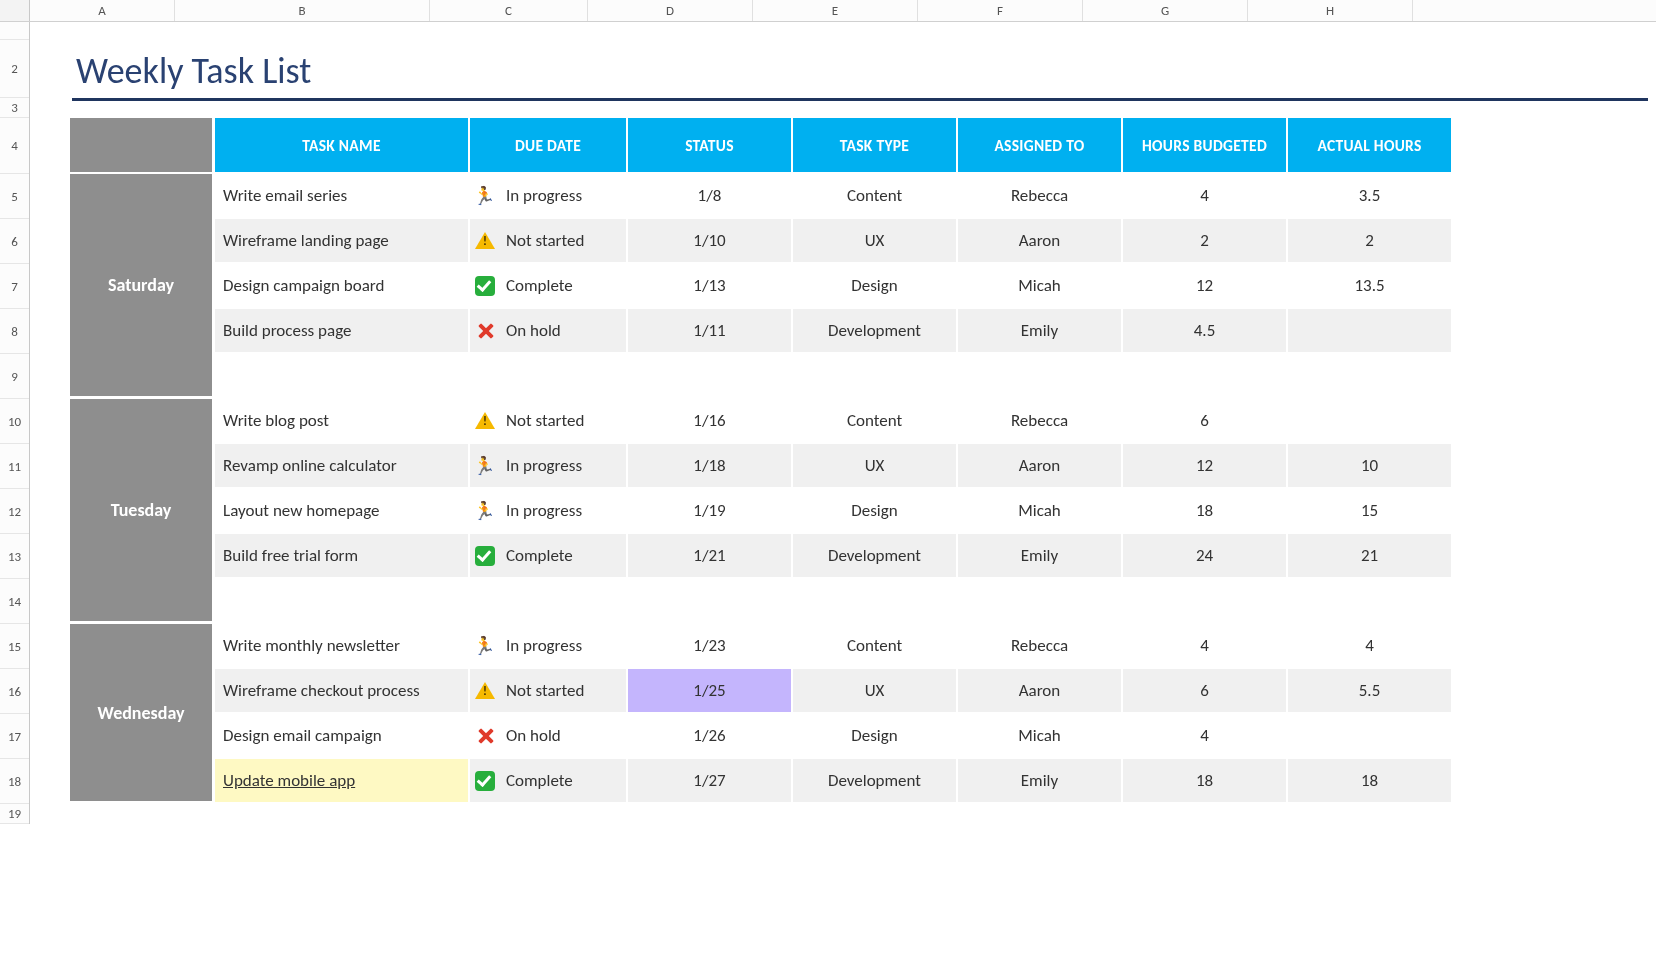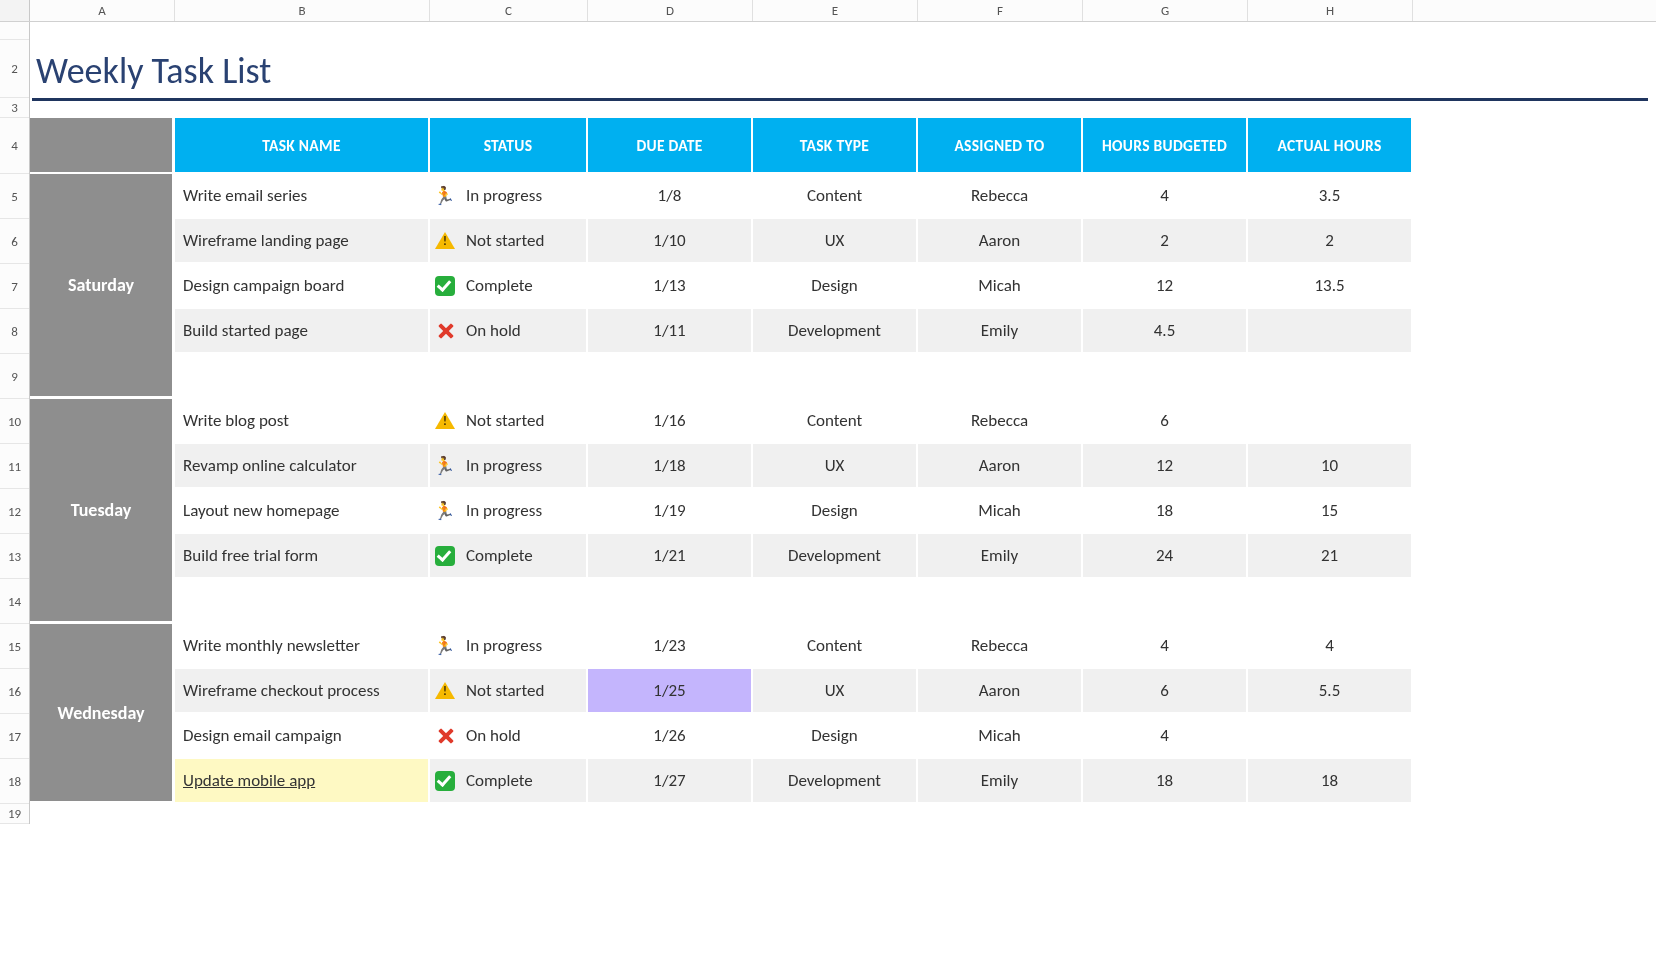--- a/index.html
+++ b/index.html
@@ -51,20 +51,21 @@
 }
 
 
 .sheet {
   display: flex;
 }
 
 .content {
   flex: 1;
   padding-right: 8px;
+  margin-left: 40px;
 }
 
 
 .title {
   height: 58px;
   padding: 8px 6px 4px 6px;
   display: flex;
   align-items: center;
 }
 .title h1 {
@@ -231,22 +232,22 @@
     <div style="height:18px"></div>
 
     <div class="title">
       <h1>Weekly Task List</h1>
     </div>
     <div class="underline"></div>
 
     <div class="task-table" id="task-table">
         <div class="th day-hdr"></div>
         <div class="th">TASK NAME</div>
+        <div class="th">DUE DATE</div>
         <div class="th">STATUS</div>
-        <div class="th">DUE DATE</div>
         <div class="th">TASK TYPE</div>
         <div class="th">ASSIGNED TO</div>
         <div class="th">HOURS BUDGETED</div>
         <div class="th">ACTUAL HOURS</div>
         <div class="day-cell" style="grid-row: span 5;">Saturday</div>
         <div class="td bg-odd" style="background: rgb(255, 255, 255);">Write email series</div>
         <div class="td status-cell" style="background: rgb(255, 255, 255);">
           <span class="ico ico-run">🏃</span>
           <span>In progress</span>
         </div>
@@ -272,21 +273,21 @@
           <span class="ico">
             <span class="ico-check"></span>
           </span>
           <span>Complete</span>
         </div>
         <div class="td center bg-odd" style="background: rgb(255, 255, 255);">1/13</div>
         <div class="td center bg-odd" style="background: rgb(255, 255, 255);">Design</div>
         <div class="td center bg-odd" style="background: rgb(255, 255, 255);">Micah</div>
         <div class="td center bg-odd" style="background: rgb(255, 255, 255);">12</div>
         <div class="td center bg-odd" style="background: rgb(255, 255, 255);">13.5</div>
-        <div class="td bg-even" style="background: rgb(240, 240, 240);">Build started page</div>
+        <div class="td bg-even" style="background: rgb(240, 240, 240);">Build process page</div>
         <div class="td status-cell" style="background: rgb(240, 240, 240);">
           <span class="ico">
             <span class="ico-x"></span>
           </span>
           <span>On hold</span>
         </div>
         <div class="td center bg-even" style="background: rgb(240, 240, 240);">1/11</div>
         <div class="td center bg-even" style="background: rgb(240, 240, 240);">Development</div>
         <div class="td center bg-even" style="background: rgb(240, 240, 240);">Emily</div>
         <div class="td center bg-even" style="background: rgb(240, 240, 240);">4.5</div>

